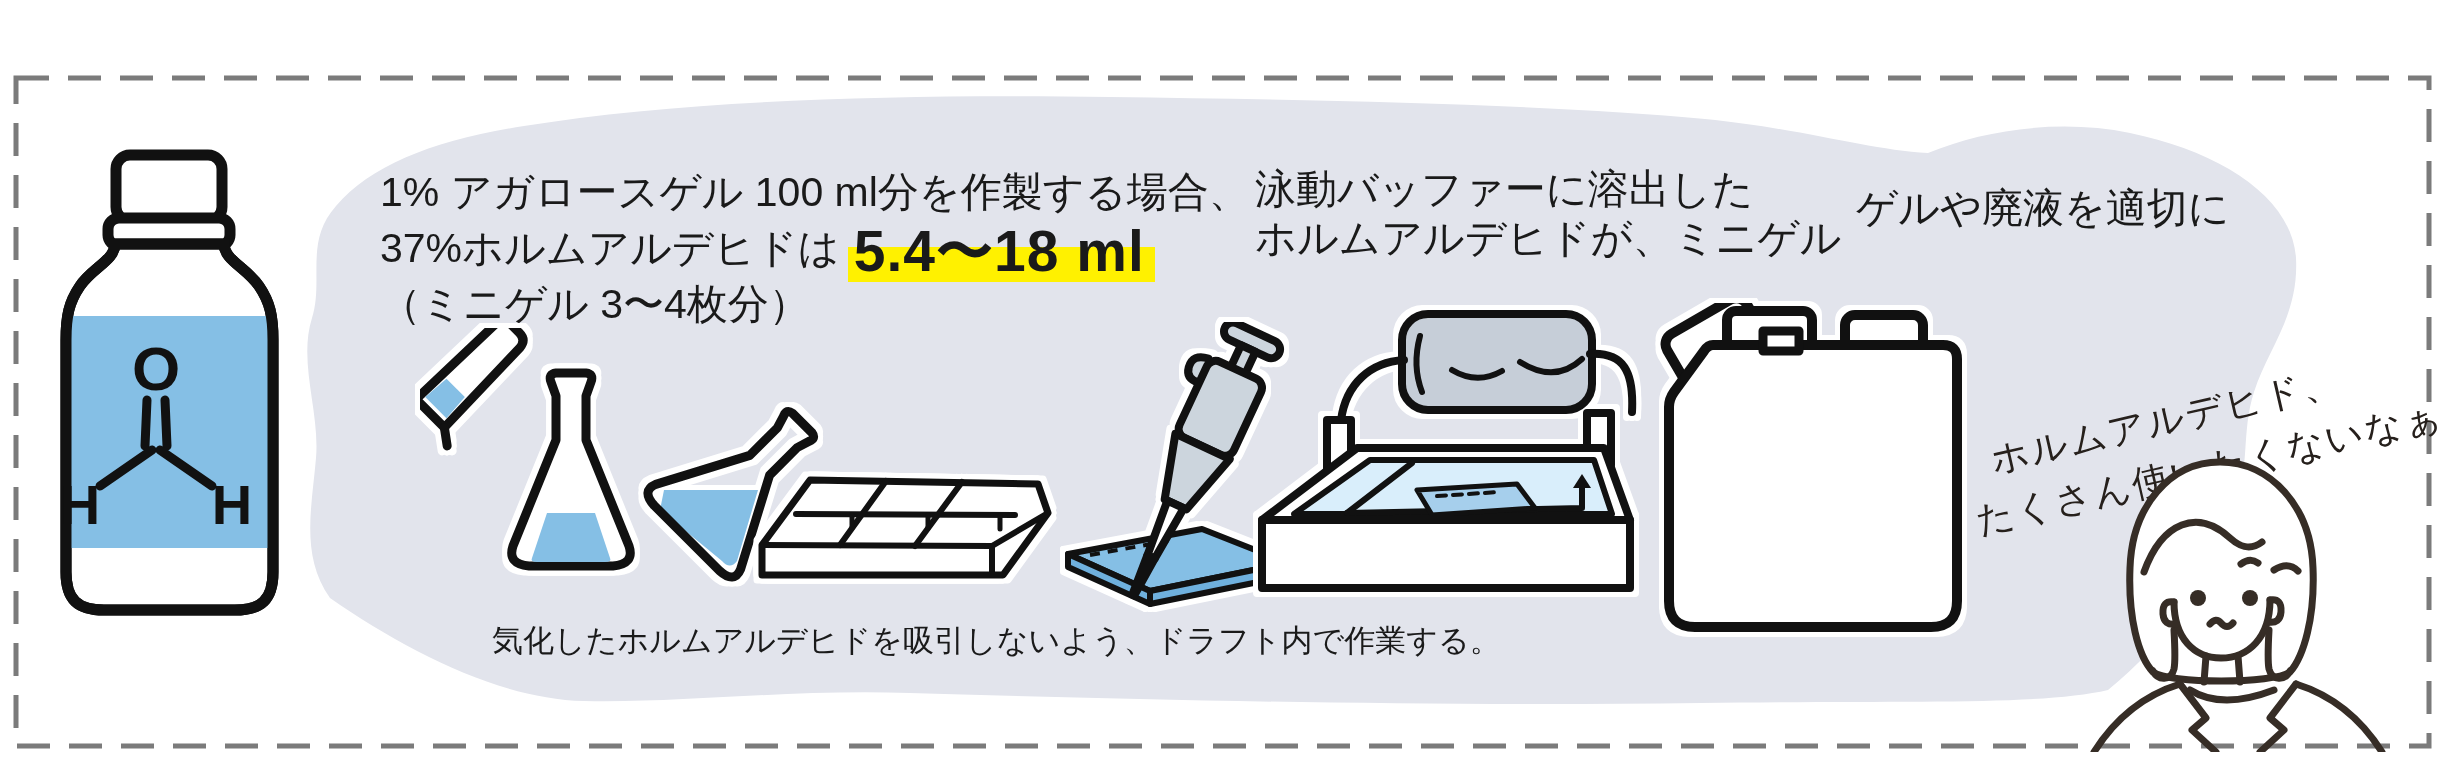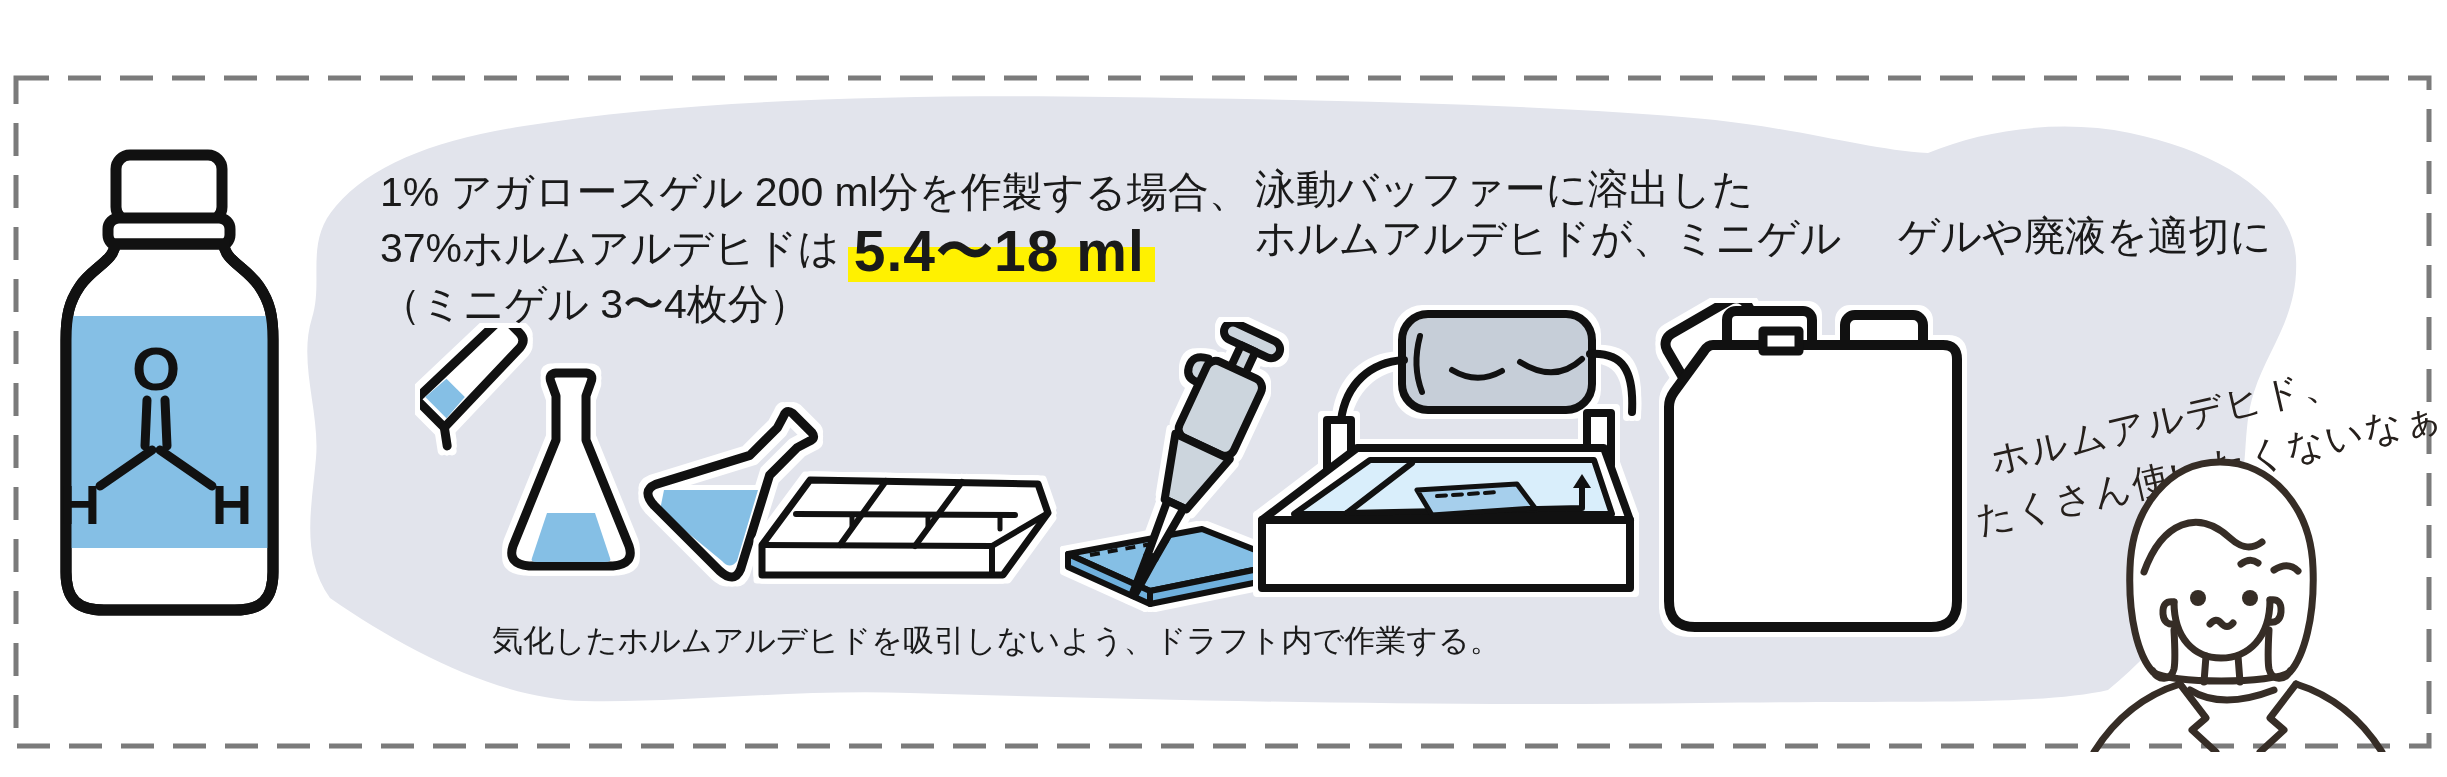--- a/index.html
+++ b/index.html
@@ -52,34 +52,34 @@
       <line x1="113" y1="252" x2="115" y2="298"></line>
       <line x1="100" y1="302" x2="48" y2="338"></line>
       <line x1="108" y1="302" x2="160" y2="338"></line>
     </g>
     <text x="104" y="242" font-size="62" font-weight="bold" text-anchor="middle" fill="#111">O</text>
     <text x="28" y="376" font-size="56" font-weight="bold" text-anchor="middle" fill="#111">H</text>
     <text x="180" y="376" font-size="56" font-weight="bold" text-anchor="middle" fill="#111">H</text>
   </svg>
 
   <div class="txt" style="left:380px;top:168px;">
-    <div>1% アガロースゲル 200 ml分を作製する場合、</div>
+    <div>1% アガロースゲル 100 ml分を作製する場合、</div>
     <div class="big-line">
       <span>37%ホルムアルデヒドは</span>
       <span class="hl">5.4〜18 ml</span>
     </div>
     <div>（ミニゲル 3〜4枚分）</div>
   </div>
 
   <div class="txt" style="left:1255px;top:165px;">
     <div>泳動バッファーに溶出した</div>
     <div>ホルムアルデヒドが、ミニゲル</div>
   </div>
 
-  <div class="txt" style="left:1856px;top:212px;margin-left:42px;">
+  <div class="txt" style="left:1856px;top:184px;">
     <div>ゲルや廃液を適切に</div>
   </div>
 
   <div class="txt fume" style="left:492px;top:616px;">
     <div>気化したホルムアルデヒドを吸引しないよう、ドラフト内で作業する。</div>
   </div>
 
   <div class="thought">
     <div class="t1">ホルムアルデヒド、</div>
     <div class="t2">たくさん使いたくないなぁ</div>

